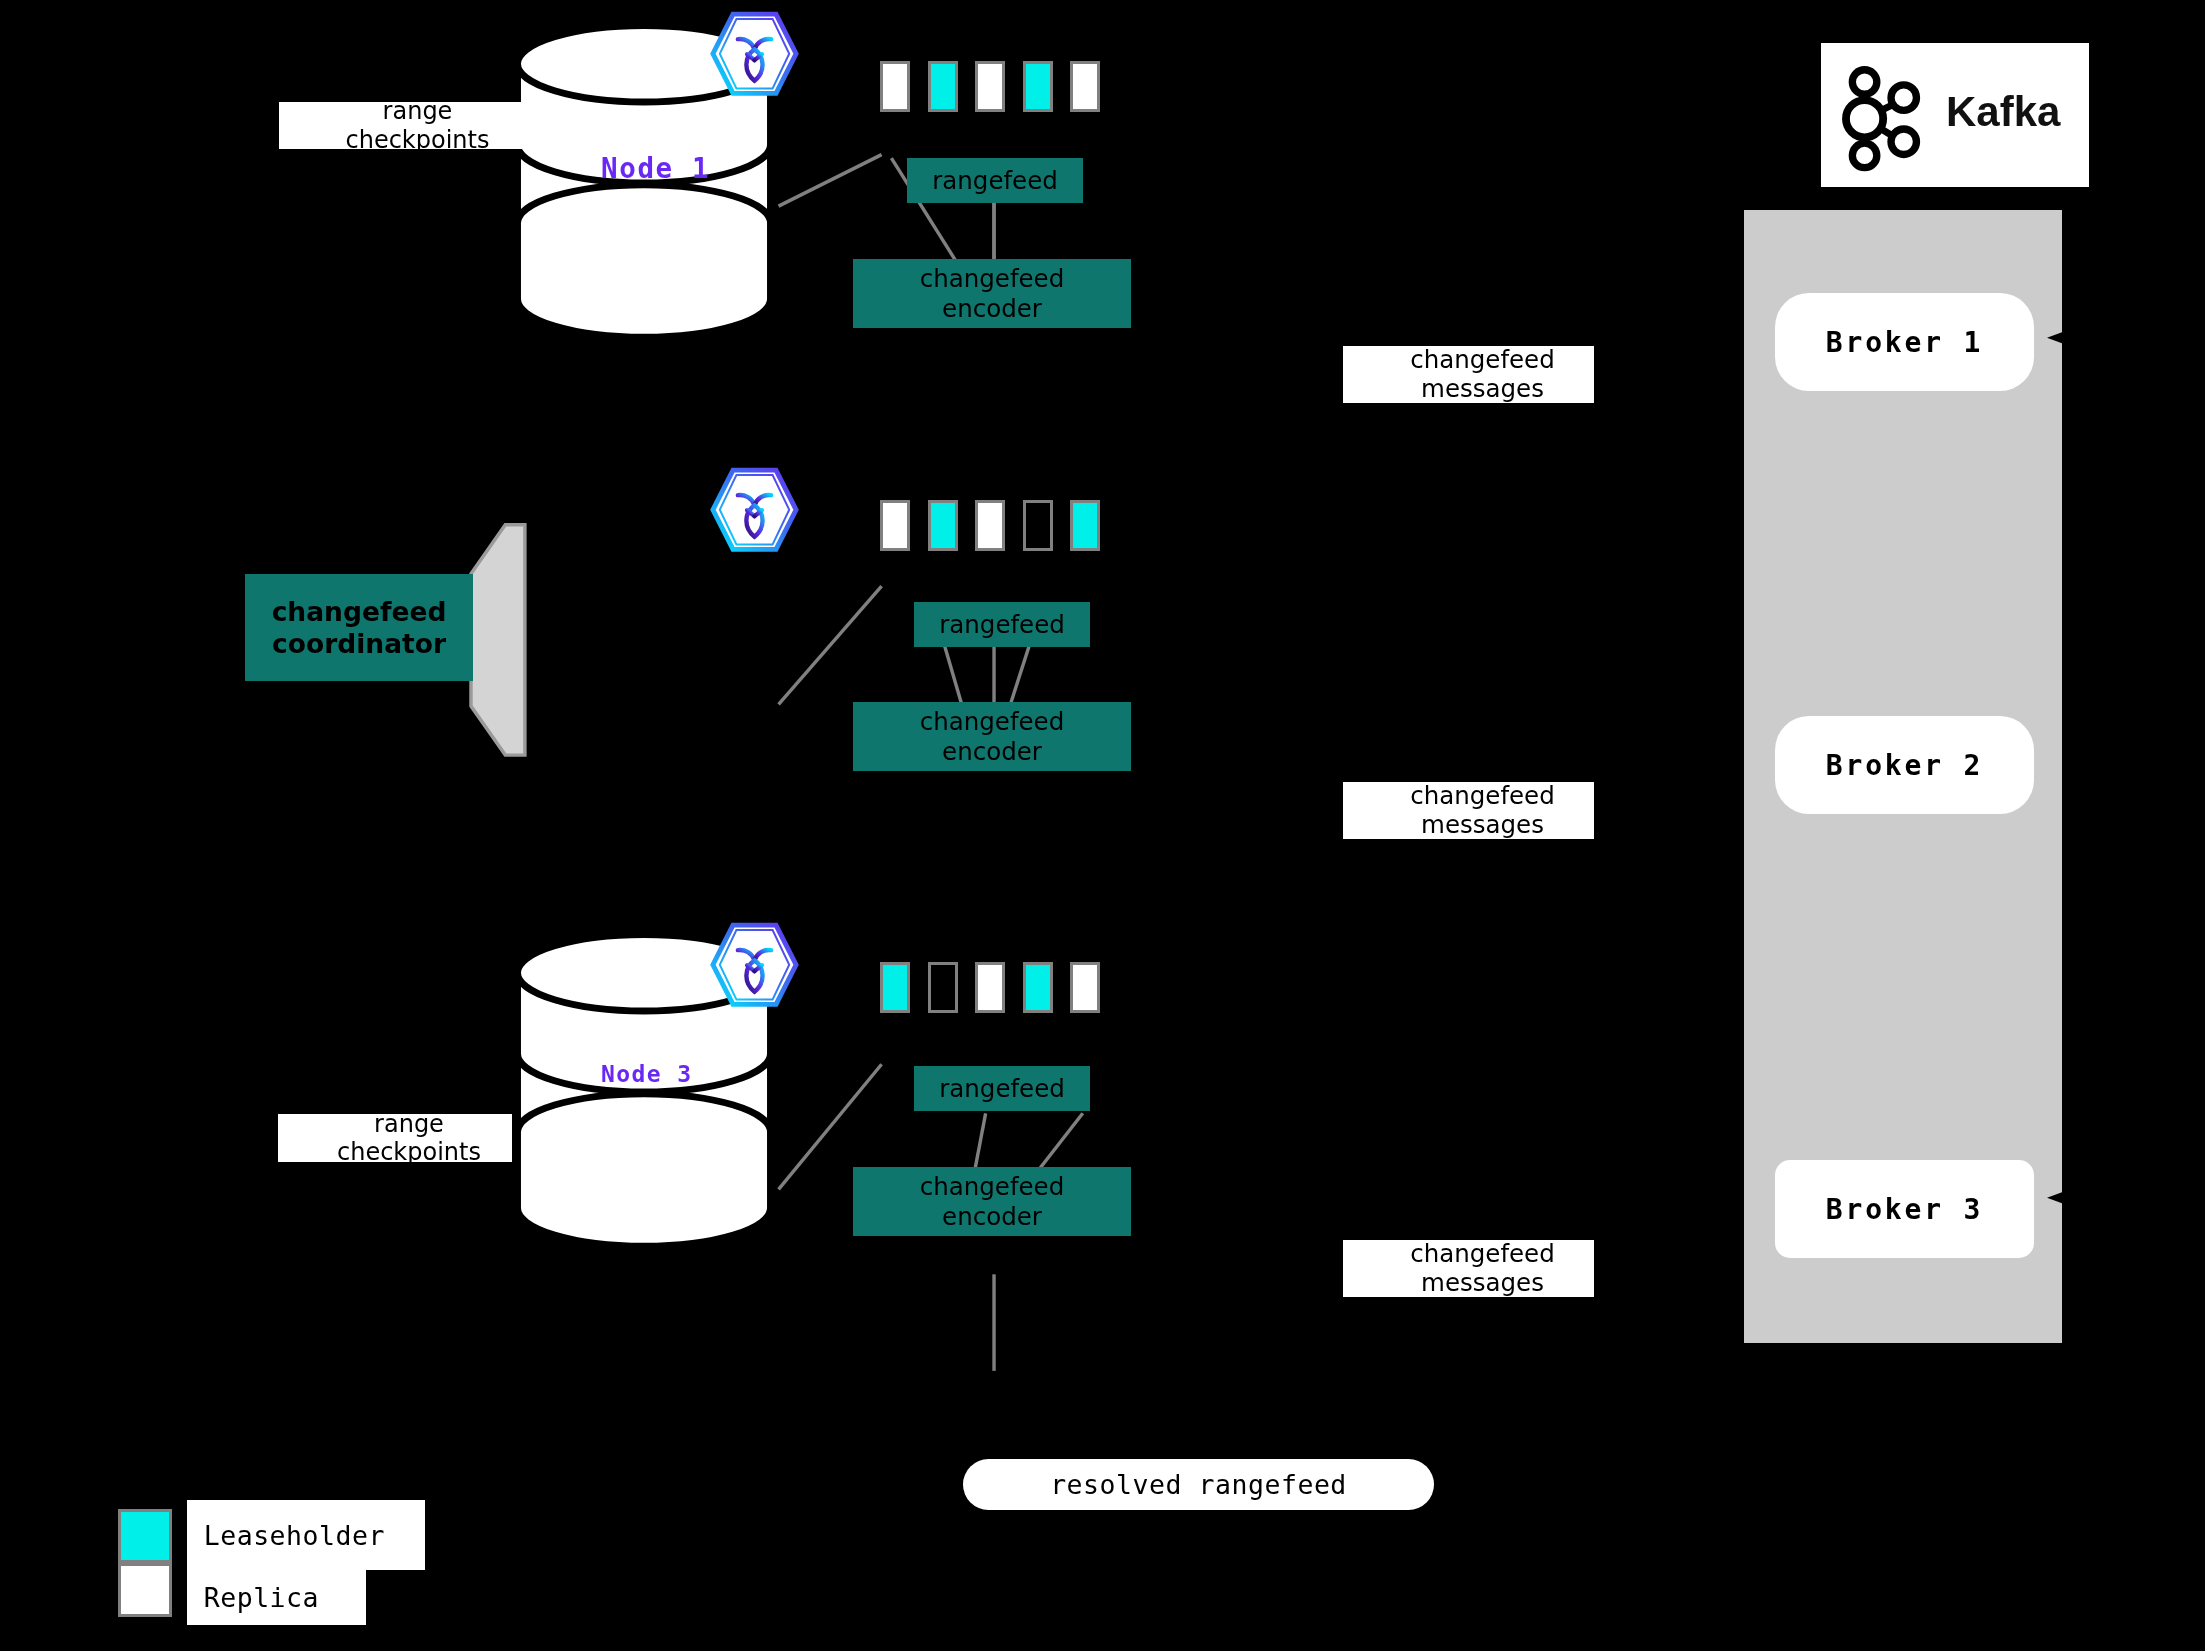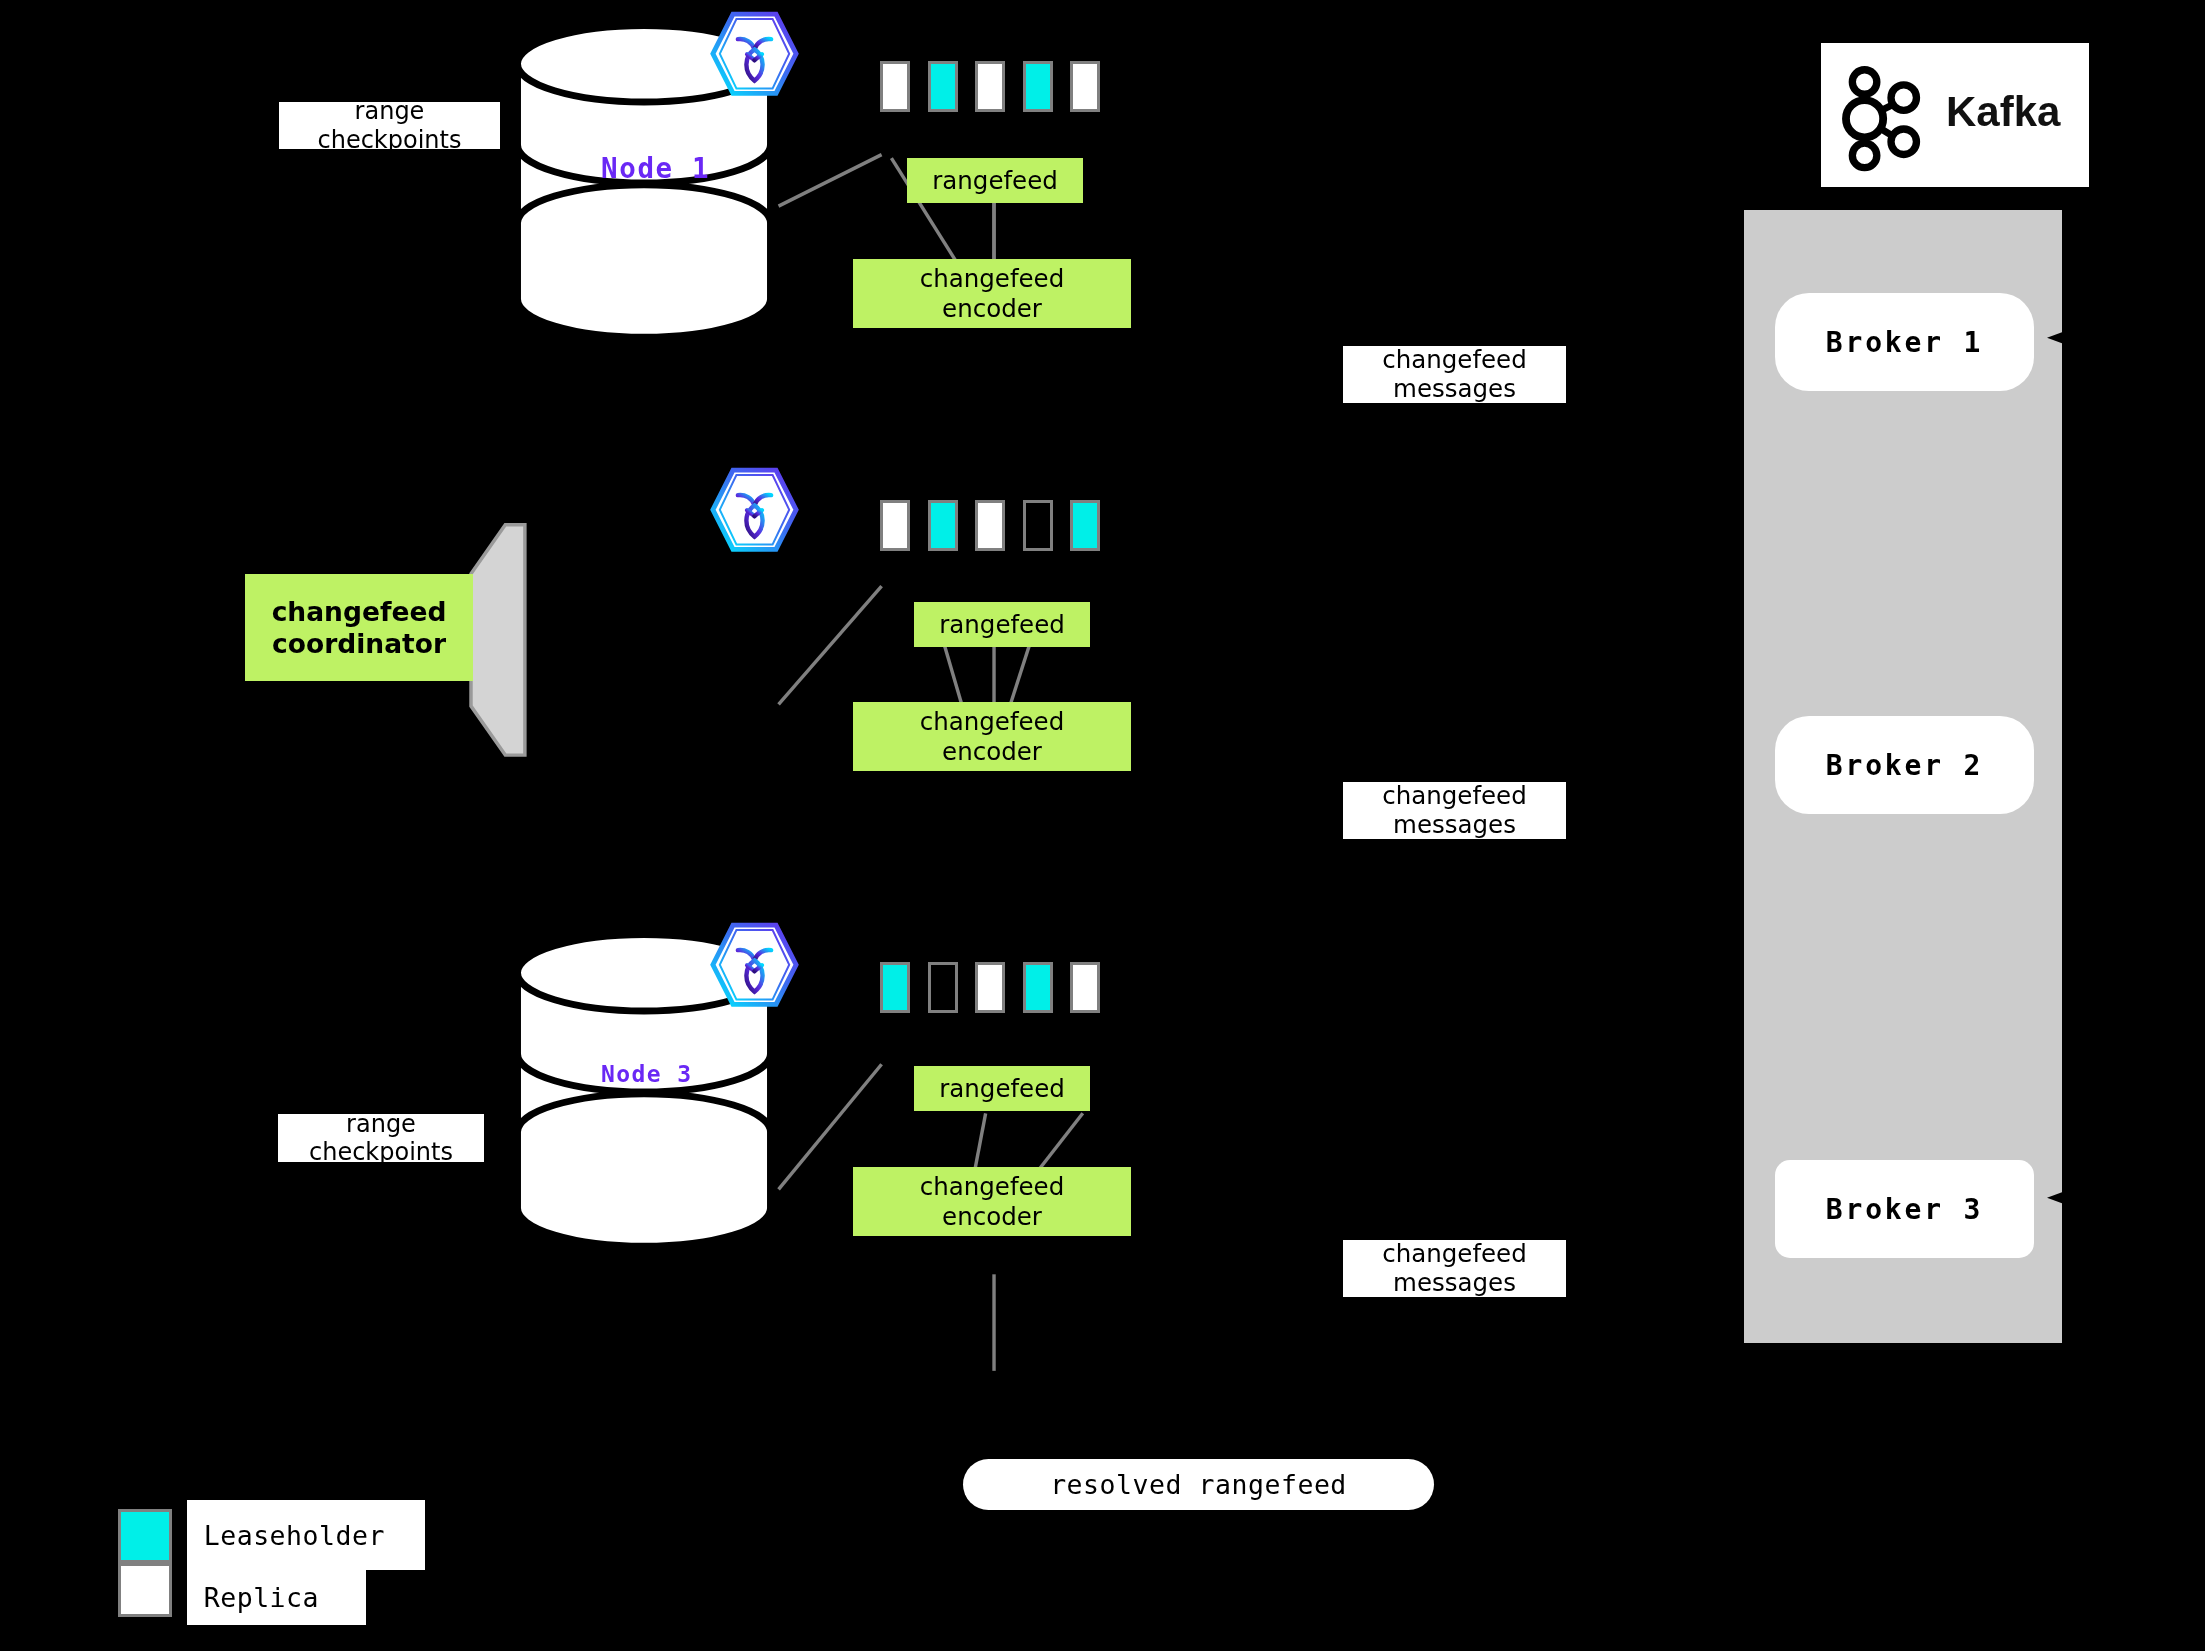--- a/index.html
+++ b/index.html
@@ -12,26 +12,27 @@
   }
   .abs{position:absolute;}
 
   
   .wlabel{
     background:#ffffff;color:#000;
     font-family:"DejaVu Sans", sans-serif;
     display:flex;align-items:center;justify-content:center;
     text-align:center;line-height:1.18;
     white-space:pre-line;
+    padding-left:28px;
   }
   .wlabel.clip{overflow:visible;}
 
   
   .gbox{
-    background:#bef264;color:#000;
+    background:#0f766e;color:#000;
     display:flex;align-items:center;justify-content:center;
     text-align:center;line-height:1.2;white-space:pre-line;
     font-family:"DejaVu Sans", sans-serif;
   }
 
   
   .range{
     box-sizing:border-box;
     border:3.4px solid #808080;
   }

